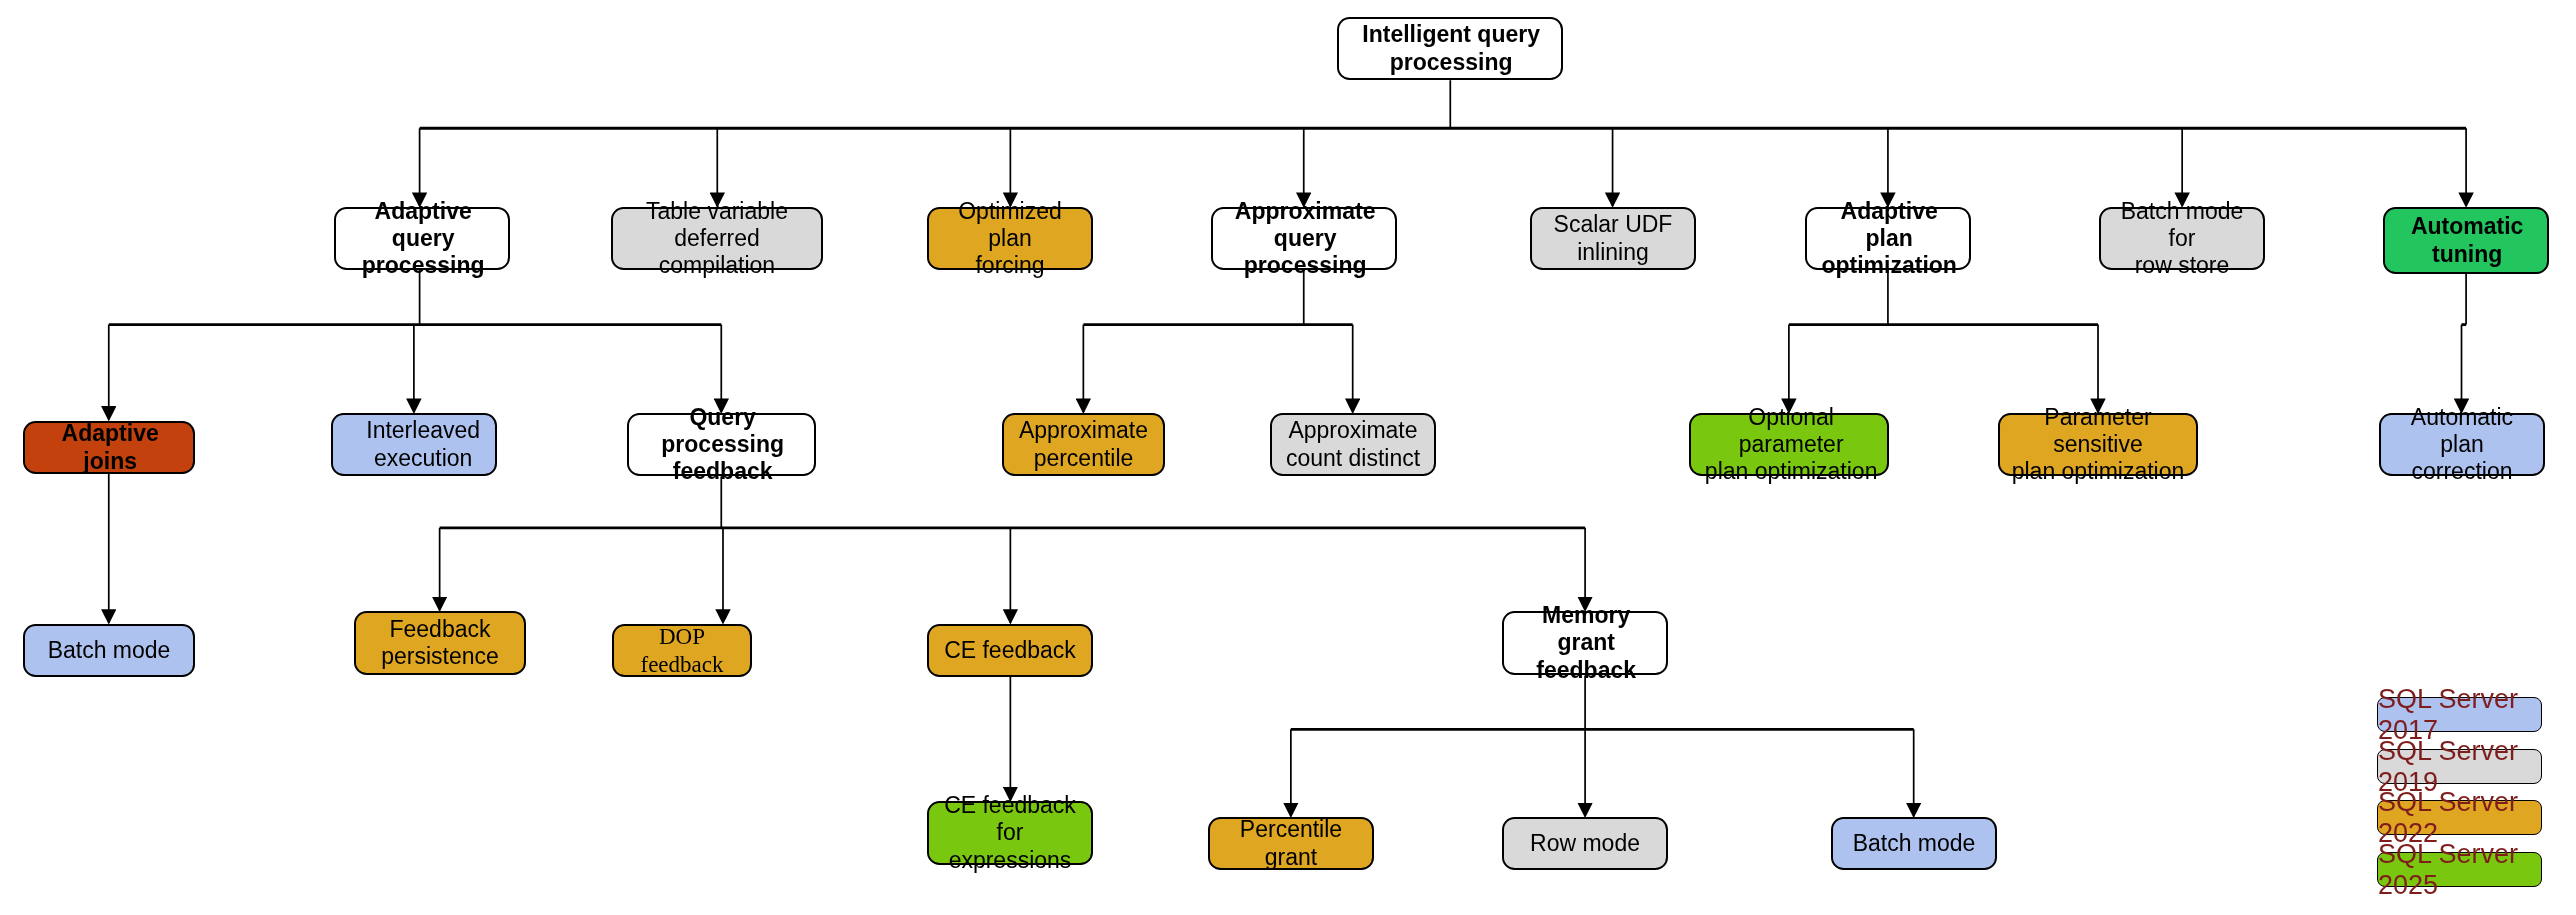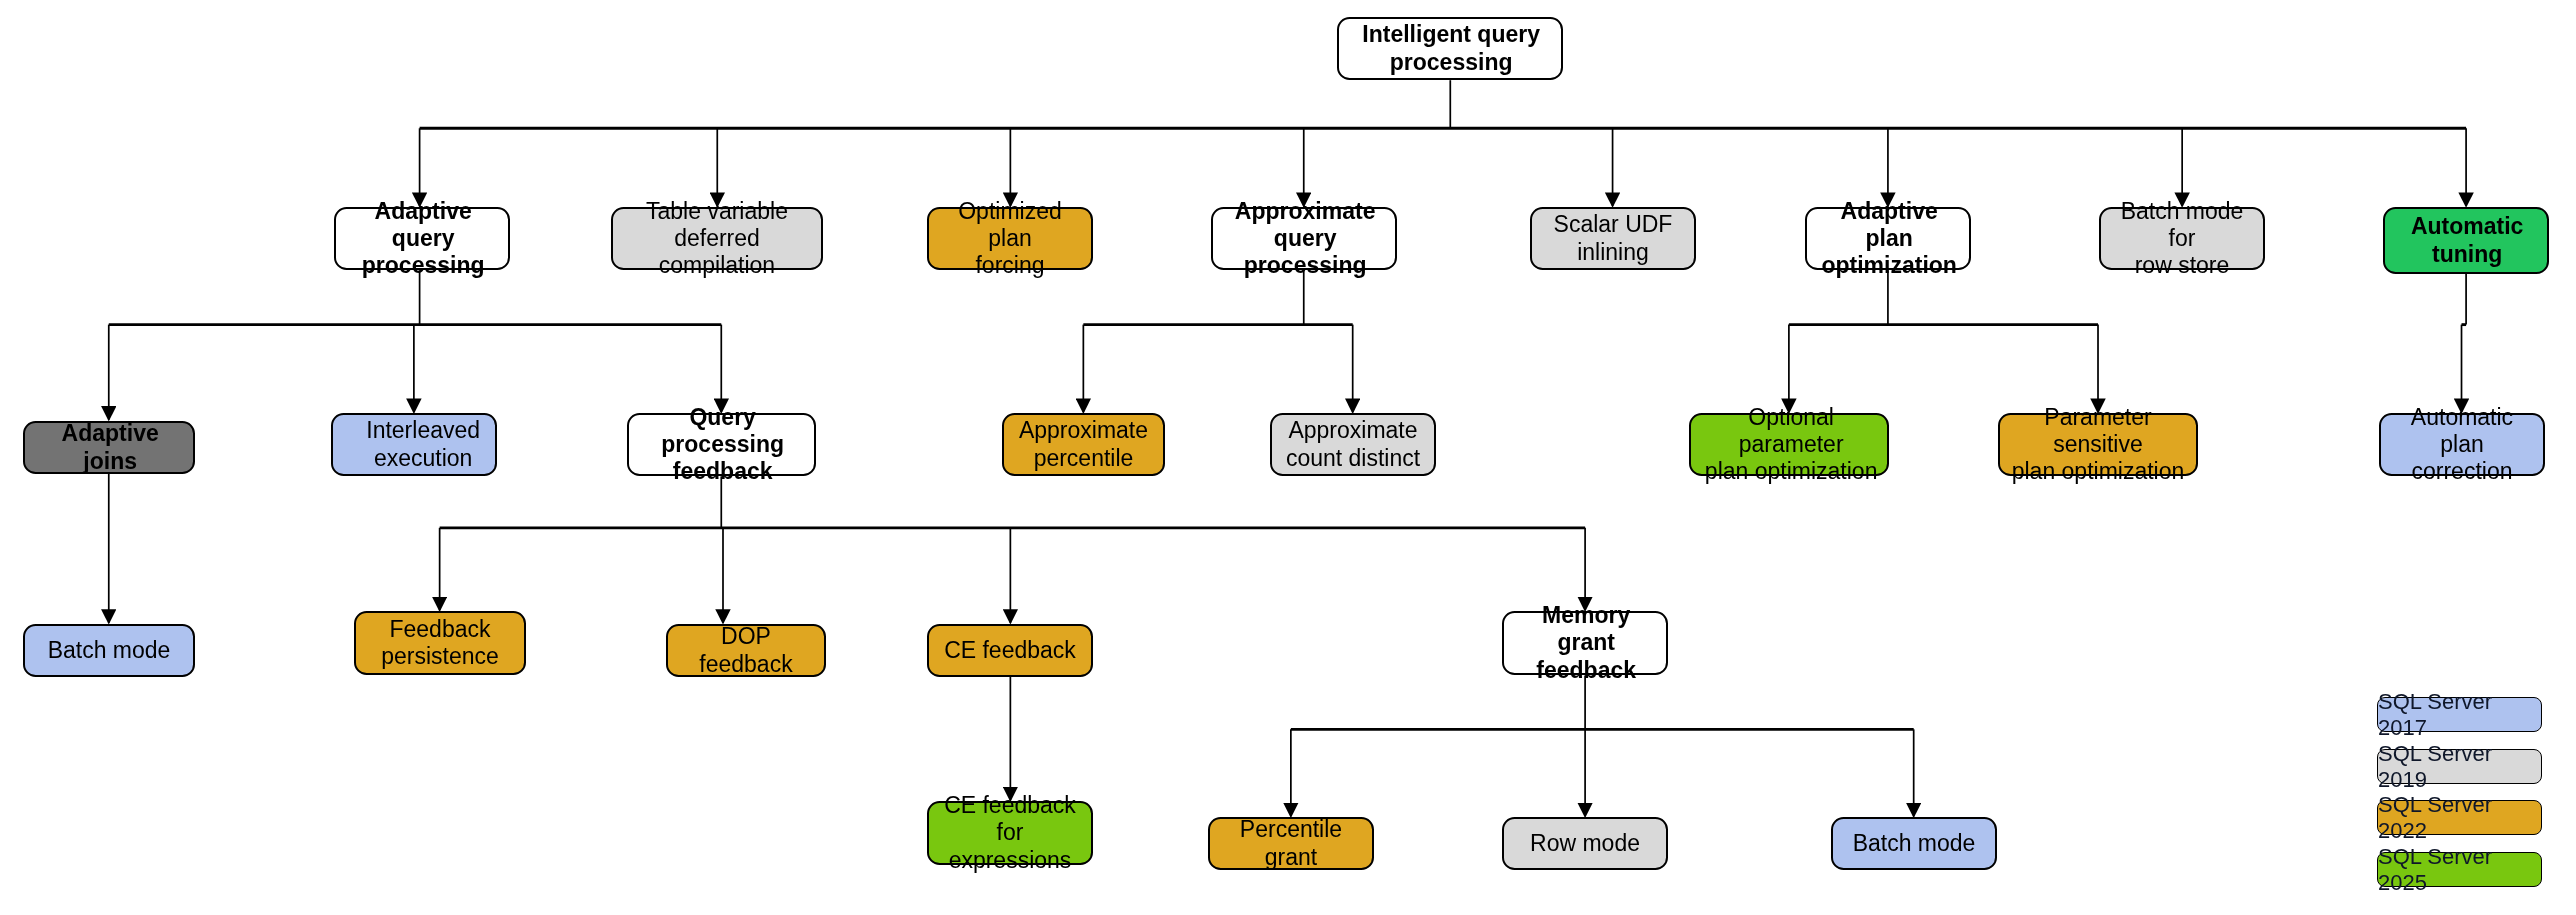--- a/index.html
+++ b/index.html
@@ -12,21 +12,21 @@
     background:#ffffff; color:#000000;
     display:flex; align-items:center; justify-content:center; text-align:center;
     font-size:23px; line-height:1.18; padding:2.3px 5.7px;
     white-space:pre-line;
   }
   .node.bold { font-weight:bold;padding-left:8px; }
   .legend-item {
     position:absolute; box-sizing:border-box;
     border:1.7px solid #000000; border-radius:8px;
     display:flex; align-items:center; justify-content:center;
-    font-size:22px; color:#0f172a; background:#ffffff;
+    font-size:27px; color:#7f1d1d; background:#ffffff;
   }
   svg.edges { position:absolute; left:0; top:0; width:2576px; height:916px;
               pointer-events:none; }
 </style>
 </head>
 <body>
 
 <div id="diagram">
   <svg class="edges" id="edge-layer" viewBox="0 0 4500 1600" width="2576" height="916">
     <defs>
@@ -88,39 +88,39 @@
       <div class="node bold" style="left: 1211px; top: 207px; width: 186px; height: 63px; background: rgb(255, 255, 255);">Approximate
 query processing</div>
       <div class="node" style="left: 1530px; top: 207px; width: 166px; height: 63px; background: rgb(217, 217, 217);">Scalar UDF
 inlining</div>
       <div class="node bold" style="left: 1805px; top: 207px; width: 166px; height: 63px; background: rgb(255, 255, 255);">Adaptive plan
 optimization</div>
       <div class="node" style="left: 2099px; top: 207px; width: 166px; height: 63px; background: rgb(217, 217, 217);">Batch mode for
 row store</div>
       <div class="node bold" style="left: 2383px; top: 207px; width: 166px; height: 67px; background: #22c55e;">Automatic
 tuning</div>
-      <div class="node bold" style="left: 23px; top: 421px; width: 172px; height: 53px; background: #737373;">Adaptive joins</div>
+      <div class="node bold" style="left: 23px; top: 421px; width: 172px; height: 53px; background: #c2410c;">Adaptive joins</div>
       <div class="node" style="left: 331px; top: 413px; width: 166px; height: 63px; background: rgb(174, 194, 239); padding-left: 24px;">Interleaved
 execution</div>
       <div class="node bold" style="left: 627px; top: 413px; width: 189px; height: 63px; background: rgb(255, 255, 255);">Query processing
 feedback</div>
       <div class="node" style="left: 1002px; top: 413px; width: 163px; height: 63px; background: rgb(223, 166, 33);">Approximate
 percentile</div>
       <div class="node" style="left: 1270px; top: 413px; width: 166px; height: 63px; background: rgb(217, 217, 217);">Approximate
 count distinct</div>
       <div class="node" style="left: 1689px; top: 413px; width: 200px; height: 63px; background: rgb(121, 199, 15); padding-left: 10px;">Optional parameter
 plan optimization</div>
       <div class="node" style="left: 1998px; top: 413px; width: 200px; height: 63px; background: rgb(223, 166, 33);">Parameter sensitive
 plan optimization</div>
       <div class="node" style="left: 2379px; top: 413px; width: 166px; height: 63px; background: rgb(174, 194, 239);">Automatic plan
 correction</div>
       <div class="node" style="left: 23px; top: 624px; width: 172px; height: 53px; background: rgb(174, 194, 239);">Batch mode</div>
       <div class="node" style="left: 354px; top: 611px; width: 172px; height: 64px; background: rgb(223, 166, 33);">Feedback
 persistence</div>
-      <div class="node" style="left: 666px; top: 624px; width: 160px; height: 53px; background: rgb(223, 166, 33);">DOP feedback</div>
+      <div class="node" style="left: 612px; top: 624px; width: 140px; height: 53px; background: rgb(223, 166, 33); font-family: Liberation Serif, serif;">DOP feedback</div>
       <div class="node" style="left: 927px; top: 624px; width: 166px; height: 53px; background: rgb(223, 166, 33);">CE feedback</div>
       <div class="node bold" style="left: 1502px; top: 611px; width: 166px; height: 64px; background: rgb(255, 255, 255);">Memory grant
 feedback</div>
       <div class="node" style="left: 927px; top: 801px; width: 166px; height: 64px; background: rgb(121, 199, 15);">CE feedback for
 expressions</div>
       <div class="node" style="left: 1208px; top: 817px; width: 166px; height: 53px; background: rgb(223, 166, 33);">Percentile grant</div>
       <div class="node" style="left: 1502px; top: 817px; width: 166px; height: 53px; background: rgb(217, 217, 217);">Row mode</div>
       <div class="node" style="left: 1831px; top: 817px; width: 166px; height: 53px; background: rgb(174, 194, 239);">Batch mode</div>
     </div>
   <div id="legend-layer">

